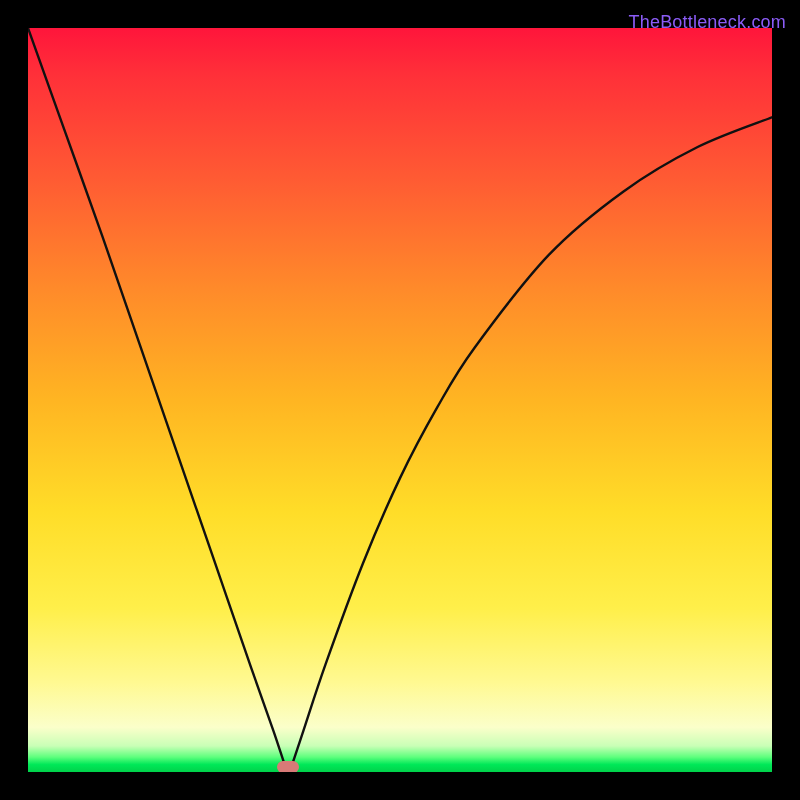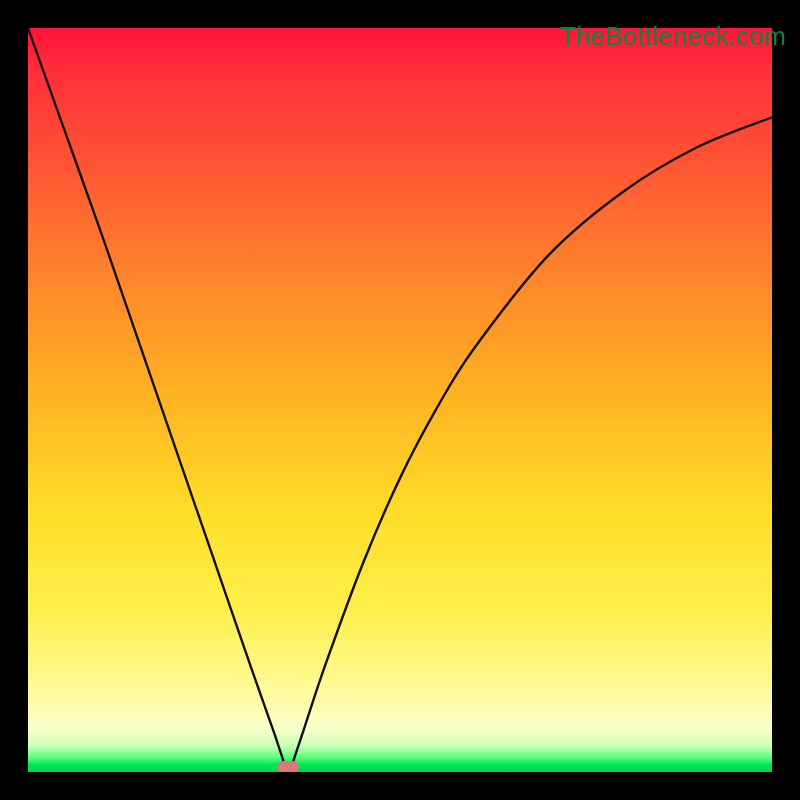--- a/index.html
+++ b/index.html
@@ -52,24 +52,24 @@
   .marker {
     position: absolute;
     width: 22px;
     height: 12px;
     border-radius: 6px;
     background: #d87a77;
     transform: translate(-50%, -50%);
   }
   .watermark {
     position: absolute;
-    top: 21px;
+    top: 12px;
     right: 14px;
-    color: #15803d;
-    font-size: 26px;
+    color: #8b5cf6;
+    font-size: 18px;
     letter-spacing: 0.2px;
     font-weight: 400;
   }
 </style>
 </head>
 <body>
 
 <div class="frame">
   <div class="plot">
     <div class="gradient"></div>

